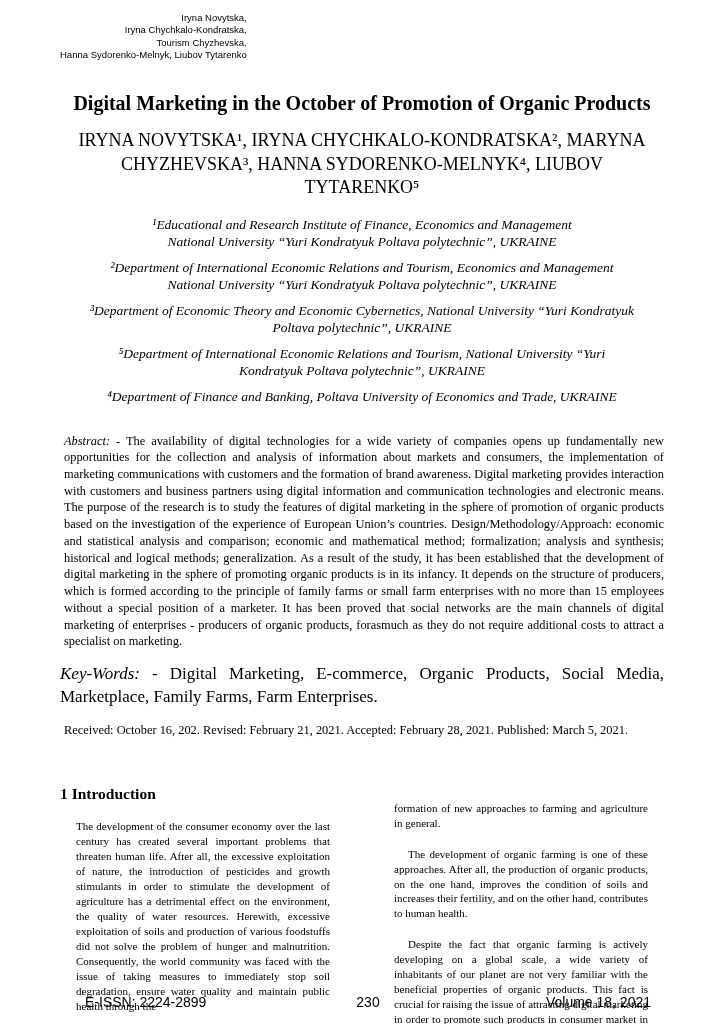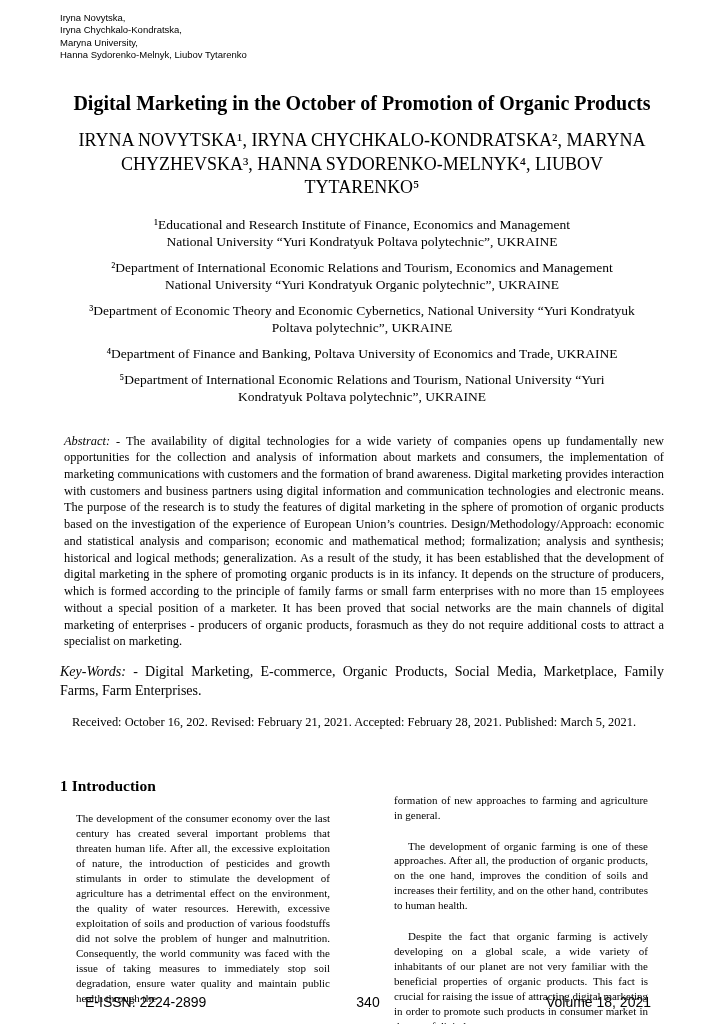--- a/index.html
+++ b/index.html
@@ -18,61 +18,61 @@
   
   .hdr {
     display: flex;
     justify-content: space-between;
     align-items: flex-start;
     font-family: "Liberation Sans", sans-serif;
     font-size: 9.5px;
     line-height: 1.3;
   }
   .hdr-left { margin-left: 25px; margin-top: 12px; }
-  .hdr-right { }
+  .hdr-right { text-align: right; }
   
   .title {
     margin: 30px 0 0 0;
     font-size: 20px;
     font-weight: bold;
     text-align: center;
     line-height: 1.2;
   }
   .authors {
     margin: 14px auto 0 auto;
     font-size: 18px;
     text-align: center;
     line-height: 1.3;
     max-width: 580px;
   }
-  .affiliations { margin-top: 16px; }
+  .affiliations { margin-top: 16px; font-style: italic; }
   .affiliation {
     margin: 0 auto 9px auto;
     font-size: 13.5px;
     text-align: center;
     line-height: 1.26;
     white-space: pre-line;
     max-width: 580px;
   }
   
   .abstract {
     margin: 28px 0 0 4px;
     font-size: 12.4px;
     line-height: 1.35;
     text-align: justify;
   }
   .abstract .lbl, .keywords .lbl { font-style: italic; }
   .keywords {
     margin: 13px 0 0 0;
-    font-size: 14px;
+    font-size: 17px;
     line-height: 1.35;
     text-align: justify;
   }
   .dates {
-    margin: 13px 0 0 12px;
+    margin: 13px 0 0 4px;
     font-size: 12.4px;
     line-height: 1.35;
     text-align: left;
   }
   
   .columns {
     display: flex;
     gap: 32px;
     margin-top: 46px;
   }
@@ -107,39 +107,39 @@
 </style>
 </head>
 <body>
 
 <div class="page">
 
   <div class="hdr">
     <div class="hdr-right">
       <div>Iryna Novytska,</div>
       <div>Iryna Chychkalo-Kondratska,</div>
-      <div>Maryna University,</div>
+      <div>Tourism Chyzhevska,</div>
       <div>Hanna Sydorenko-Melnyk, Liubov Tytarenko</div>
     </div>
   </div>
 
   <h1 class="title">Digital Marketing in the October of Promotion of Organic Products</h1>
 
   <p class="authors">IRYNA NOVYTSKA¹, IRYNA CHYCHKALO-KONDRATSKA², MARYNA CHYZHEVSKA³, HANNA SYDORENKO-MELNYK⁴, LIUBOV TYTARENKO⁵</p>
 
   <div class="affiliations">
     <p class="affiliation">¹Educational and Research Institute of Finance, Economics and Management
 National University “Yuri Kondratyuk Poltava polytechnic”, UKRAINE</p>
     <p class="affiliation">²Department of International Economic Relations and Tourism, Economics and Management
-National University “Yuri Kondratyuk Organic polytechnic”, UKRAINE</p>
+National University “Yuri Kondratyuk Poltava polytechnic”, UKRAINE</p>
     <p class="affiliation">³Department of Economic Theory and Economic Cybernetics, National University “Yuri Kondratyuk
 Poltava polytechnic”, UKRAINE</p>
-    <p class="affiliation">⁴Department of Finance and Banking, Poltava University of Economics and Trade, UKRAINE</p>
     <p class="affiliation">⁵Department of International Economic Relations and Tourism, National University “Yuri
 Kondratyuk Poltava polytechnic”, UKRAINE</p>
+    <p class="affiliation">⁴Department of Finance and Banking, Poltava University of Economics and Trade, UKRAINE</p>
   </div>
 
   <p class="abstract"><span class="lbl">Abstract:</span> <span>- The availability of digital technologies for a wide variety of companies opens up fundamentally new opportunities for the collection and analysis of information about markets and consumers, the implementation of marketing communications with customers and the formation of brand awareness. Digital marketing provides interaction with customers and business partners using digital information and communication technologies and electronic means. The purpose of the research is to study the features of digital marketing in the sphere of promotion of organic products based on the investigation of the experience of European Union’s countries. Design/Methodology/Approach: economic and statistical analysis and comparison; economic and mathematical method; formalization; analysis and synthesis; historical and logical methods; generalization. As a result of the study, it has been established that the development of digital marketing in the sphere of promoting organic products is in its infancy. It depends on the structure of producers, which is formed according to the principle of family farms or small farm enterprises with no more than 15 employees without a special position of a marketer. It has been proved that social networks are the main channels of digital marketing of enterprises - producers of organic products, forasmuch as they do not require additional costs to attract a specialist on marketing.</span></p>
 
   <p class="keywords"><span class="lbl">Key-Words:</span> <span>- Digital Marketing, E-commerce, Organic Products, Social Media, Marketplace, Family Farms, Farm Enterprises.</span></p>
 
   <p class="dates">Received: October 16, 202. Revised: February 21, 2021. Accepted: February 28, 2021.  Published: March 5, 2021.</p>
 
   <div class="columns">
     <div class="col">
@@ -149,17 +149,17 @@
     <div class="col">
       <p class="noindent">formation of new approaches to farming and agriculture in general.</p>
       <p class="indent">The development of organic farming is one of these approaches. After all, the production of organic products, on the one hand, improves the condition of soils and increases their fertility, and on the other hand, contributes to human health.</p>
       <p class="indent">Despite the fact that organic farming is actively developing on a global scale, a wide variety of inhabitants of our planet are not very familiar with the beneficial properties of organic products. This fact is crucial for raising the issue of attracting digital marketing in order to promote such products in consumer market in the era of digital economy.</p>
       <p class="indent">The purpose of the research is a follows: studying the features of digital marketing in the</p>
     </div>
   </div>
 
   <div class="ftr">
     <span class="f-left">E-ISSN: 2224-2899</span>
-    <span class="f-mid">340</span>
+    <span class="f-mid">230</span>
     <span class="f-right">Volume 18, 2021</span>
   </div>
 
 </div>
 
 </body></html>

